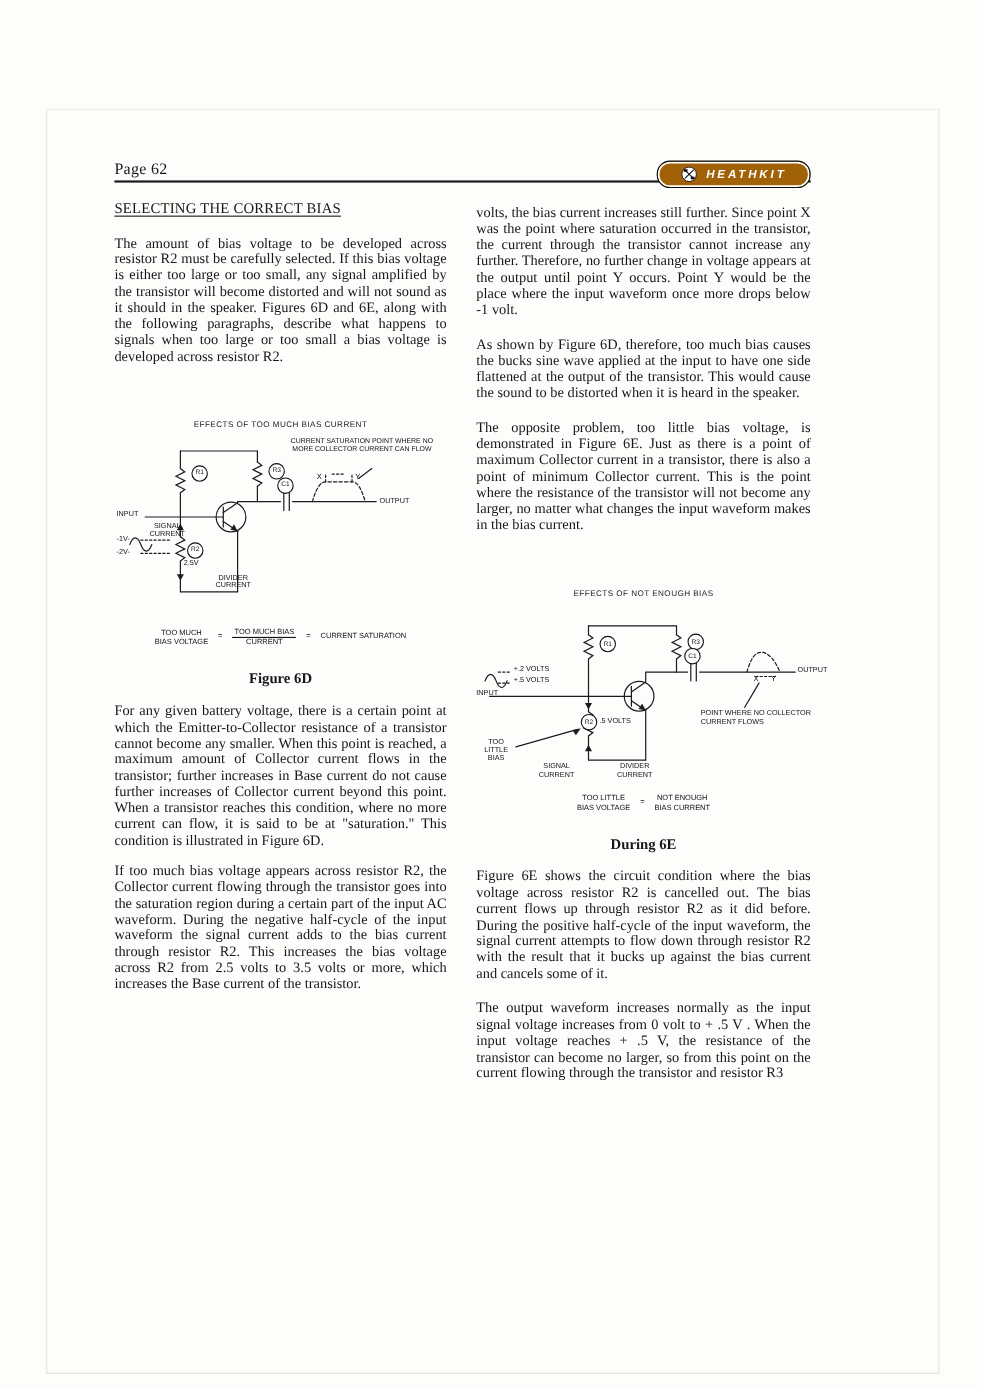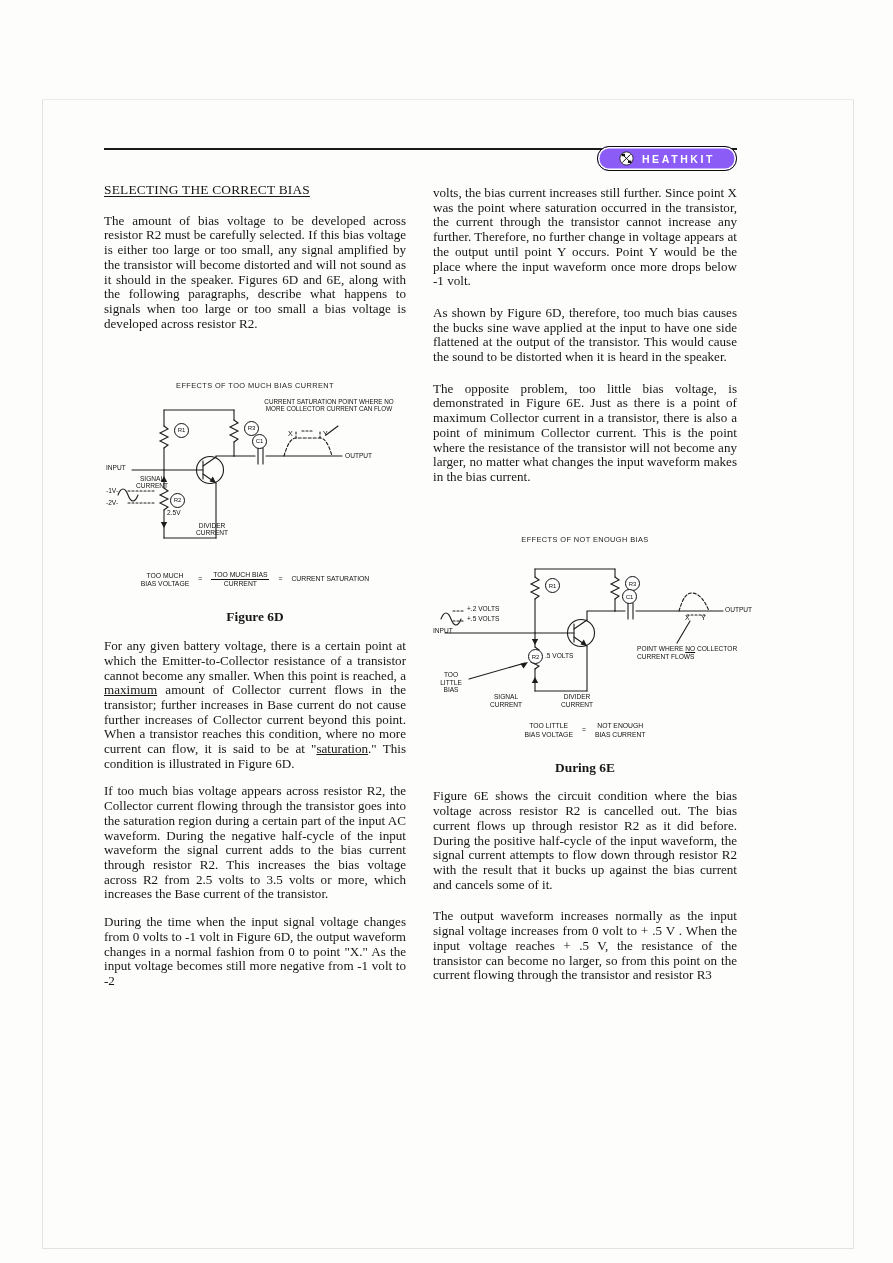--- a/index.html
+++ b/index.html
@@ -2,30 +2,30 @@
 <html><head>
 <meta charset="utf-8">
 <style>
   html,body{margin:0;padding:0;background:#fff;}
   .page{position:relative;width:893px;height:1263px;background:#fdfdfc;font-family:"Liberation Serif",serif;color:#171717;overflow:hidden;}
   .scan-edge{position:absolute;left:42px;top:99px;width:810px;height:1148px;border:1px solid #e2e2de;border-top-color:#ececea;pointer-events:none;}
 
   .header{position:absolute;left:104px;top:146px;width:633px;}
   .page-num{font-size:14.5px;line-height:16px;letter-spacing:.3px;}
   .rule{margin-top:2px;height:2px;background:#1b1b1b;}
-  .logo{position:absolute;right:0;top:0;width:138px;height:23px;background:#8b5cf6;border:1.5px solid #0c0c0c;border-radius:12px;box-shadow:inset 0 0 0 1.6px #fff;display:flex;align-items:center;justify-content:center;gap:6px;}
+  .logo{position:absolute;right:0;top:0;width:138px;height:23px;background:#a16207;border:1.5px solid #0c0c0c;border-radius:12px;box-shadow:inset 0 0 0 1.6px #fff;display:flex;align-items:center;justify-content:center;gap:6px;font-style:italic;}
   .logo-text{font-family:"Liberation Sans",sans-serif;font-weight:bold;font-size:10.5px;letter-spacing:2.6px;color:#fff;padding-left:2px;}
 
   .col{position:absolute;width:302px;text-align:justify;font-size:13.1px;line-height:14.7px;}
   .col p{margin:0 0 13px 0;}
   .col-left{left:104px;top:183px;}
   .col-right{left:433px;top:186px;width:304px;}
   .col-right p{margin-bottom:17px;}
   .heading{font-size:13.4px;font-weight:normal;letter-spacing:.2px;text-decoration:underline;text-underline-offset:2px;margin:0 0 16px 0;}
-  .u-inline{text-decoration:underline;margin-top:40px;}
+  .u-inline{margin-top:40px;}
 
   .figure{margin:16px 0 14px 0;}
   .fig-title{font-family:"Liberation Sans",sans-serif;font-size:7.4px;letter-spacing:.4px;text-align:center;margin-bottom:4px;color:#222;margin-top:48px;}
   .fig-canvas{position:relative;}
   .fig-canvas svg path,.fig-canvas svg circle,.fig-canvas svg polyline{stroke:#1c1c1c;stroke-width:1.1;fill:none;stroke-linecap:round;}
   .fig-canvas svg polygon{fill:#1c1c1c;stroke:none;}
   .lbl{position:absolute;font-family:"Liberation Sans",sans-serif;font-size:6.6px;line-height:7.4px;color:#111;white-space:nowrap;}
   .lbl.wrap{white-space:normal;text-align:center;}
   .comp{position:absolute;width:13px;height:13px;border:1px solid #111;border-radius:50%;font-family:"Liberation Sans",sans-serif;font-size:6px;display:flex;align-items:center;justify-content:center;background:#fff;color:#111;}
   .fig-eq{display:flex;justify-content:center;align-items:center;gap:9px;font-family:"Liberation Sans",sans-serif;font-size:6.8px;margin-top:5px;color:#111;}
@@ -35,20 +35,21 @@
   .fig-eq .frac .bot{display:block;}
   .fig-caption{text-align:center;font-weight:bold;font-size:13.4px;margin-top:22px;}
 </style>
 </head>
 <body>
 
 <div class="page">
   <div class="scan-edge"></div>
 
   <div class="header">
+    <div class="page-num">Page 62</div>
     <div class="rule"></div>
     <div class="logo">
       <span style="display:inline-flex;">
         <svg width="15" height="15" viewBox="0 0 15 15">
           <circle cx="7.5" cy="7.5" r="6.6" fill="#fff" stroke="#111" stroke-width="0.8"></circle>
           <path d="M3.4,11.4 L11.6,3.4 M3.4,3.4 L11.6,11.4" stroke="#111" stroke-width="1" fill="none"></path>
           <rect x="2.6" y="2.8" width="3.4" height="2.4" fill="#111"></rect>
           <rect x="9.0" y="9.6" width="3.4" height="2.4" fill="#111"></rect>
         </svg>
       </span>
@@ -138,21 +139,20 @@
           <span class="bot">CURRENT</span>
         </span>
         <span>=</span>
         <span>CURRENT SATURATION</span>
       </div>
       <div class="fig-caption">Figure 6D</div>
     </div>
 
     <p><span>For any given battery voltage, there is a certain point at which the Emitter-to-Collector resistance of a transistor cannot become any smaller. When this point is reached, a </span><span class="u-inline">maximum</span><span> amount of Collector current flows in the transistor; further increases in Base current do not cause further increases of Collector current beyond this point. When a transistor reaches this condition, where no more current can flow, it is said to be at "</span><span class="u-inline">saturation</span><span>." This condition is illustrated in Figure 6D.</span></p>
     <p>If too much bias voltage appears across resistor R2, the Collector current flowing through the transistor goes into the saturation region during a certain part of the input AC waveform. During the negative half-cycle of the input waveform the signal current adds to the bias current through resistor R2. This increases the bias voltage across R2 from 2.5 volts to 3.5 volts or more, which increases the Base current of the transistor.</p>
-    <p>During the time when the input signal voltage changes from 0 volts to -1 volt in Figure 6D, the output waveform changes in a normal fashion from 0 to point "X." As the input voltage becomes still more negative from -1 volt to -2</p>
   </div>
 
   <div class="col col-right">
     <p>volts, the bias current increases still further. Since point X was the point where saturation occurred in the transistor, the current through the transistor cannot increase any further. Therefore, no further change in voltage appears at the output until point Y occurs. Point Y would be the place where the input waveform once more drops below -1 volt.</p>
     <p>As shown by Figure 6D, therefore, too much bias causes the bucks sine wave applied at the input to have one side flattened at the output of the transistor. This would cause the sound to be distorted when it is heard in the speaker.</p>
     <p>The opposite problem, too little bias voltage, is demonstrated in Figure 6E. Just as there is a point of maximum Collector current in a transistor, there is also a point of minimum Collector current. This is the point where the resistance of the transistor will not become any larger, no matter what changes the input waveform makes in the bias current.</p>
 
     <div class="figure">
       <div class="fig-title">EFFECTS OF NOT ENOUGH BIAS</div>
       <div class="fig-canvas" style="width:304px;height:166px;">

